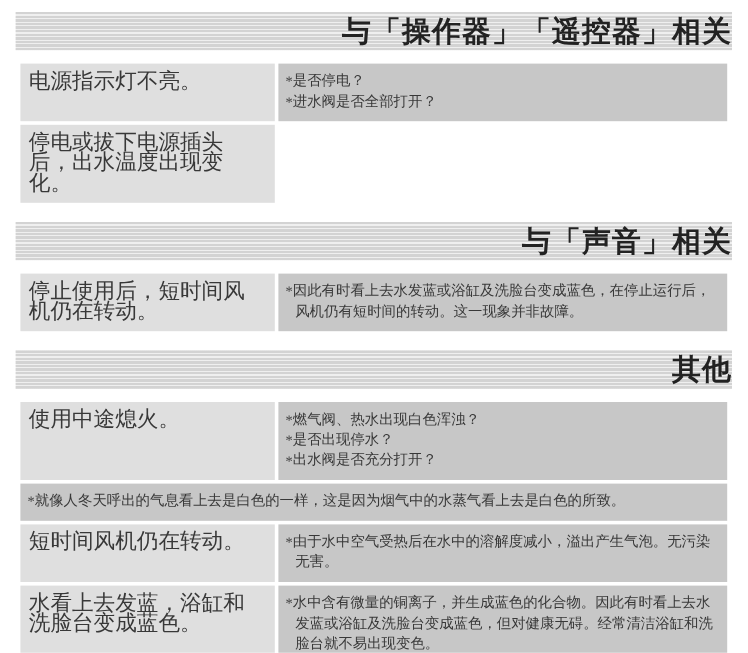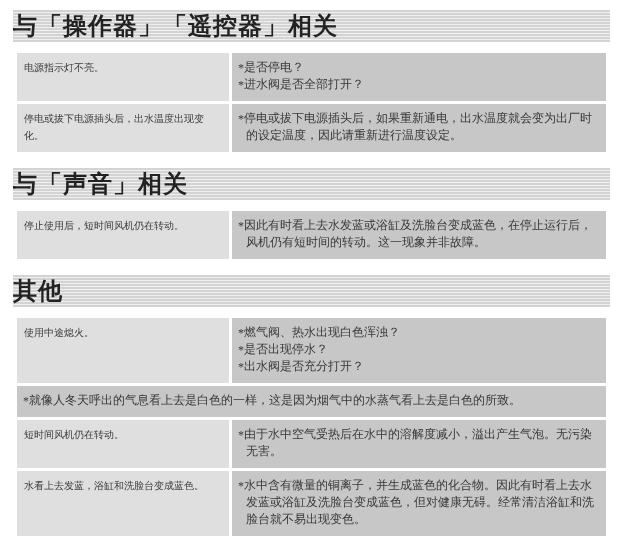--- a/index.html
+++ b/index.html
@@ -23,21 +23,21 @@
     margin: 0 -4px 11px -4px;
     background: repeating-linear-gradient(
       to bottom,
       var(--stripe-dark, #d3d3d3) 0px,
       var(--stripe-dark, #d3d3d3) 2px,
       var(--stripe-light, #efefef) 2px,
       var(--stripe-light, #efefef) 3px
     );
     display: flex;
     align-items: center;
-    justify-content: flex-start;
+    justify-content: flex-end;
   }
   .section + .section .section-band {
     margin-top: 16px;
   }
   .section-title {
     font-family: "Liberation Sans", "DejaVu Sans", sans-serif;
     font-weight: bold;
     font-size: 24px;
     letter-spacing: 1px;
     color: #222222;
@@ -46,21 +46,21 @@
   .qa-row {
     display: flex;
     margin-bottom: 3px;
   }
   .problem-cell {
     width: 212px;
     box-sizing: border-box;
     background: var(--problem-bg, #dfdfdf);
     padding: 6px 8px 8px 7px;
     margin-right: 3px;
-    font-size: 10px;
+    font-size: 18px;
     line-height: 17px;
     flex-shrink: 0;
   }
   .answer-cell {
     flex: 1;
     box-sizing: border-box;
     background: var(--answer-bg, #c7c7c7);
     padding: 6px 8px 8px 6px;
     font-size: 12px;
     line-height: 17px;
@@ -92,23 +92,20 @@
   <p class="answer-line"><span class="bullet">*</span><span>是否停电？</span></p>
 
   <p class="answer-line"><span class="bullet">*</span><span>进水阀是否全部打开？</span></p>
 </div>
   </div>
 
   <div class="qa-row">
     <div class="problem-cell">
       <span>停电或拔下电源插头后，出水温度出现变化。</span>
     </div>
-    <div class="answer-cell">
-  <p class="answer-line"><span class="bullet">*</span><span>停电或拔下电源插头后，如果重新通电，出水温度就会变为出厂时的设定温度，因此请重新进行温度设定。</span></p>
-</div>
   </div>
 </div>
   </div>
 
   <div class="section">
     <div class="section-band">
       <span class="section-title">与「声音」相关</span>
     </div>
     <div class="section-rows">
   <div class="qa-row">

